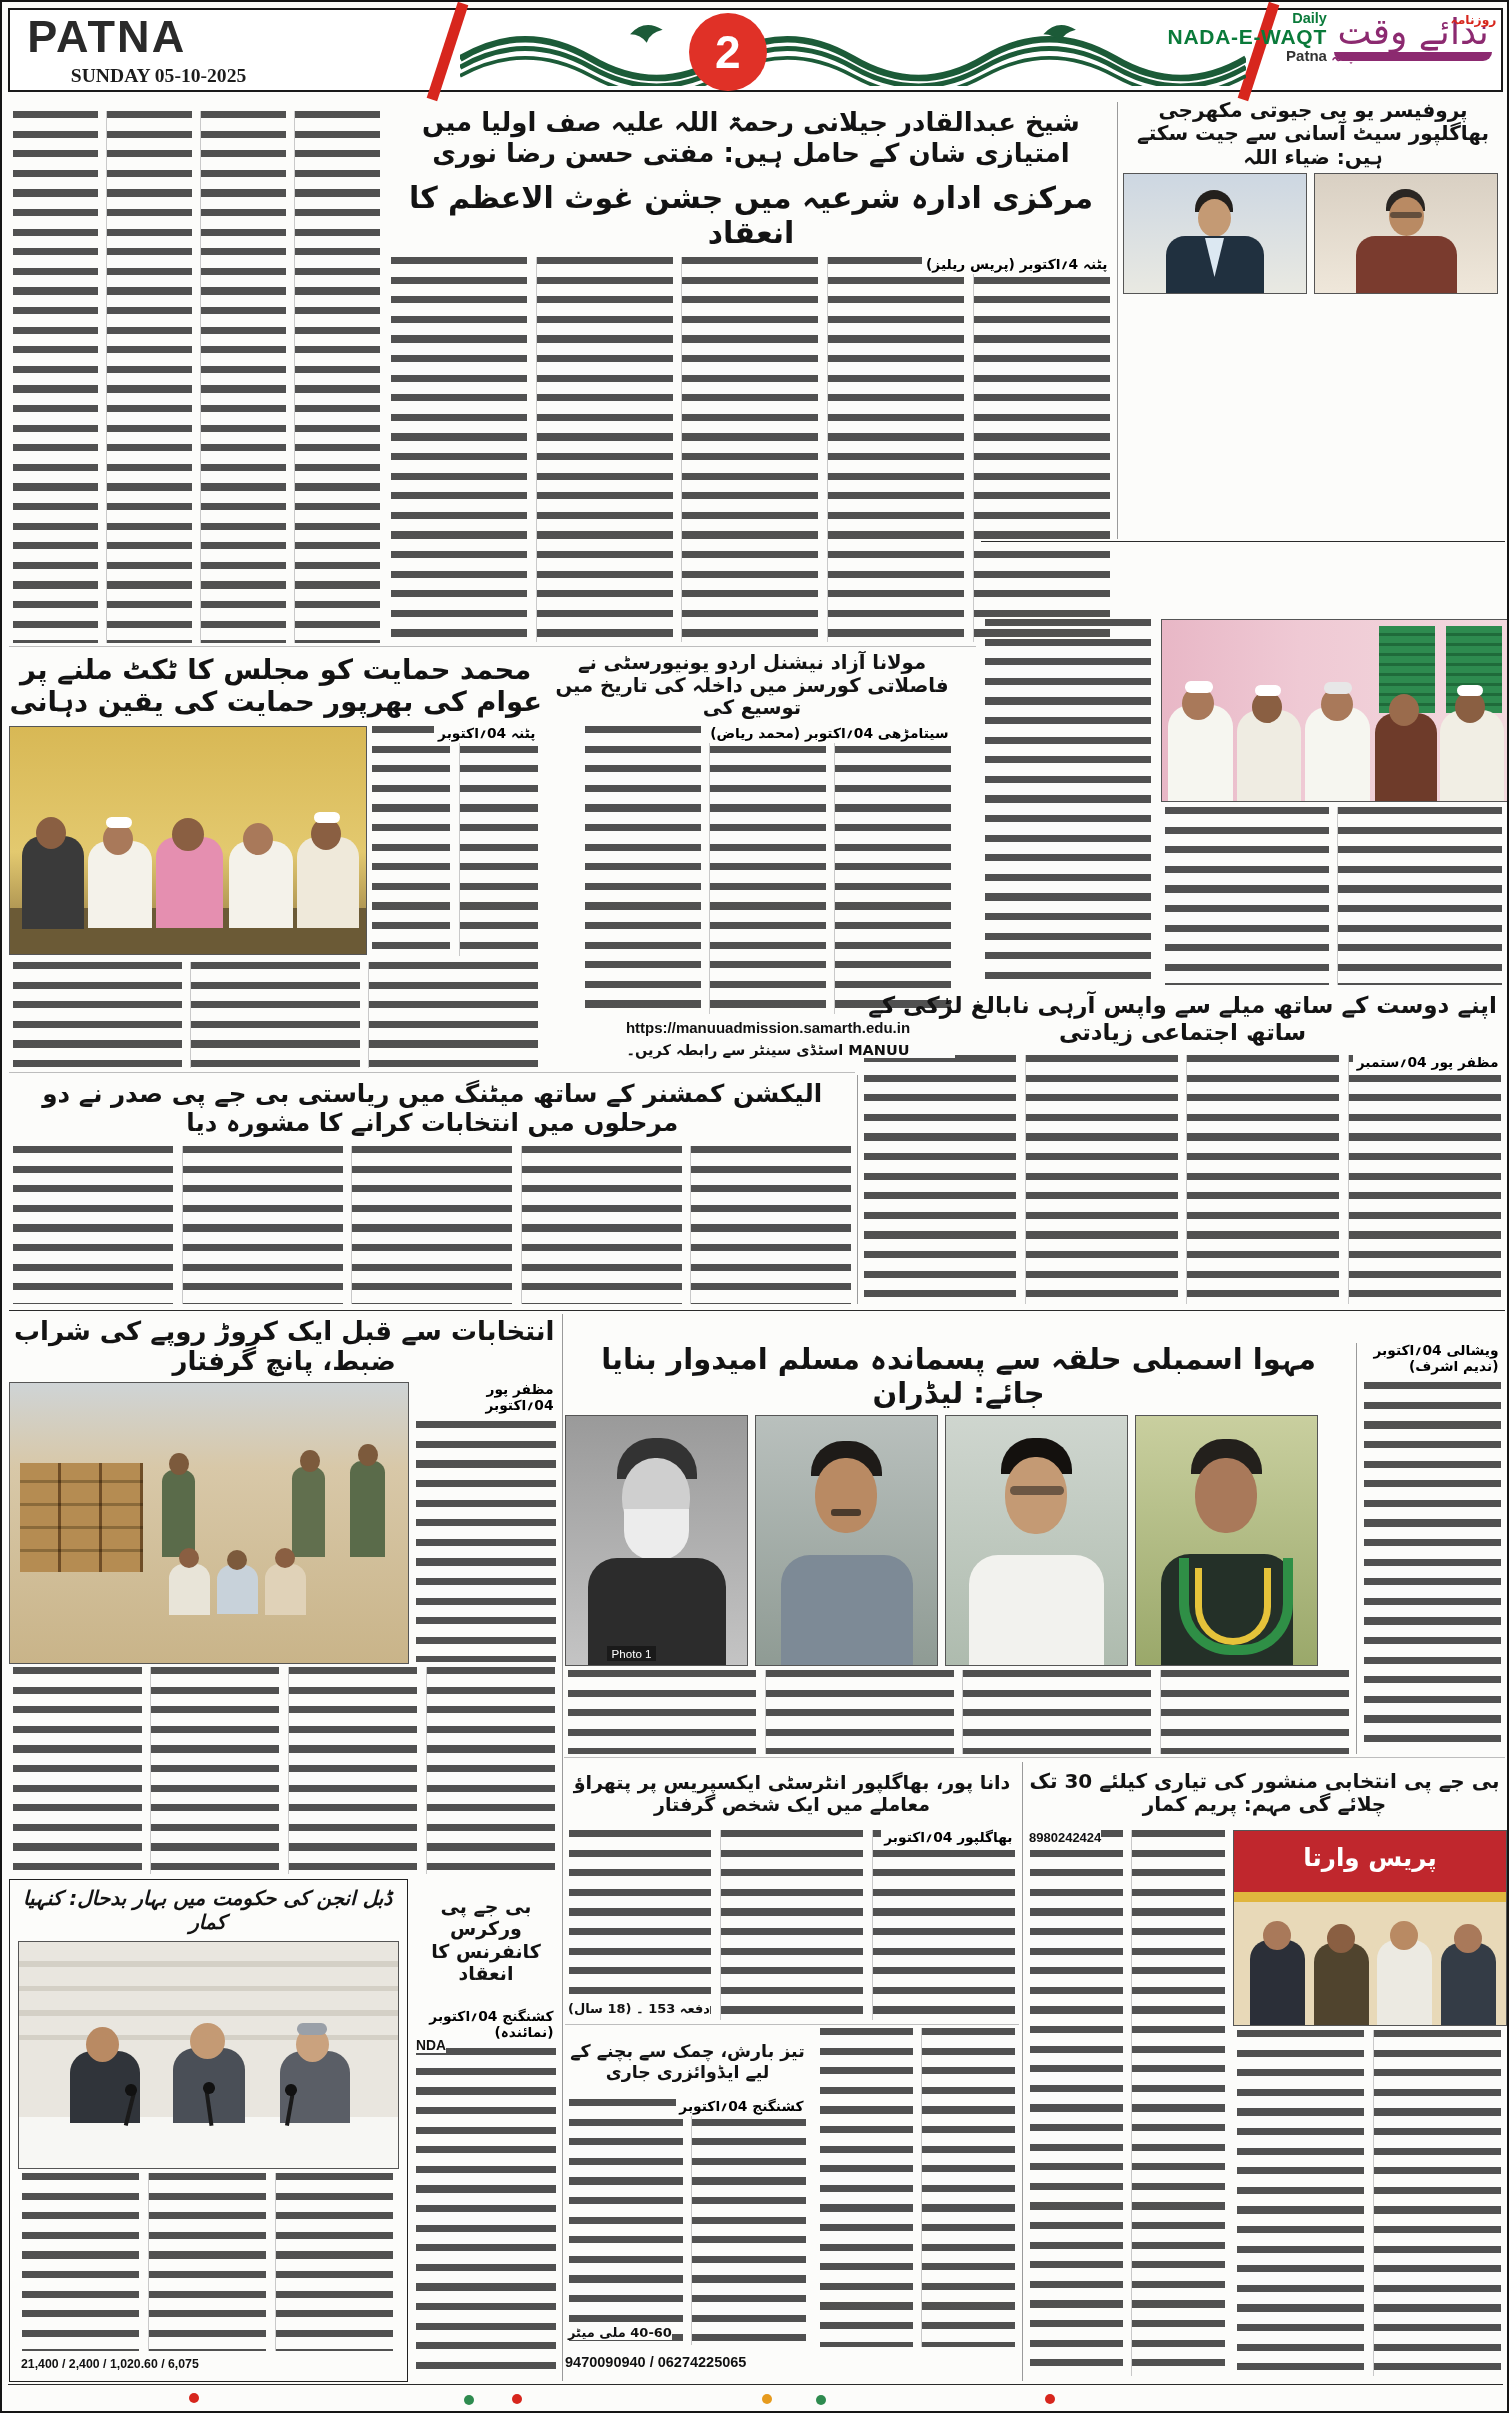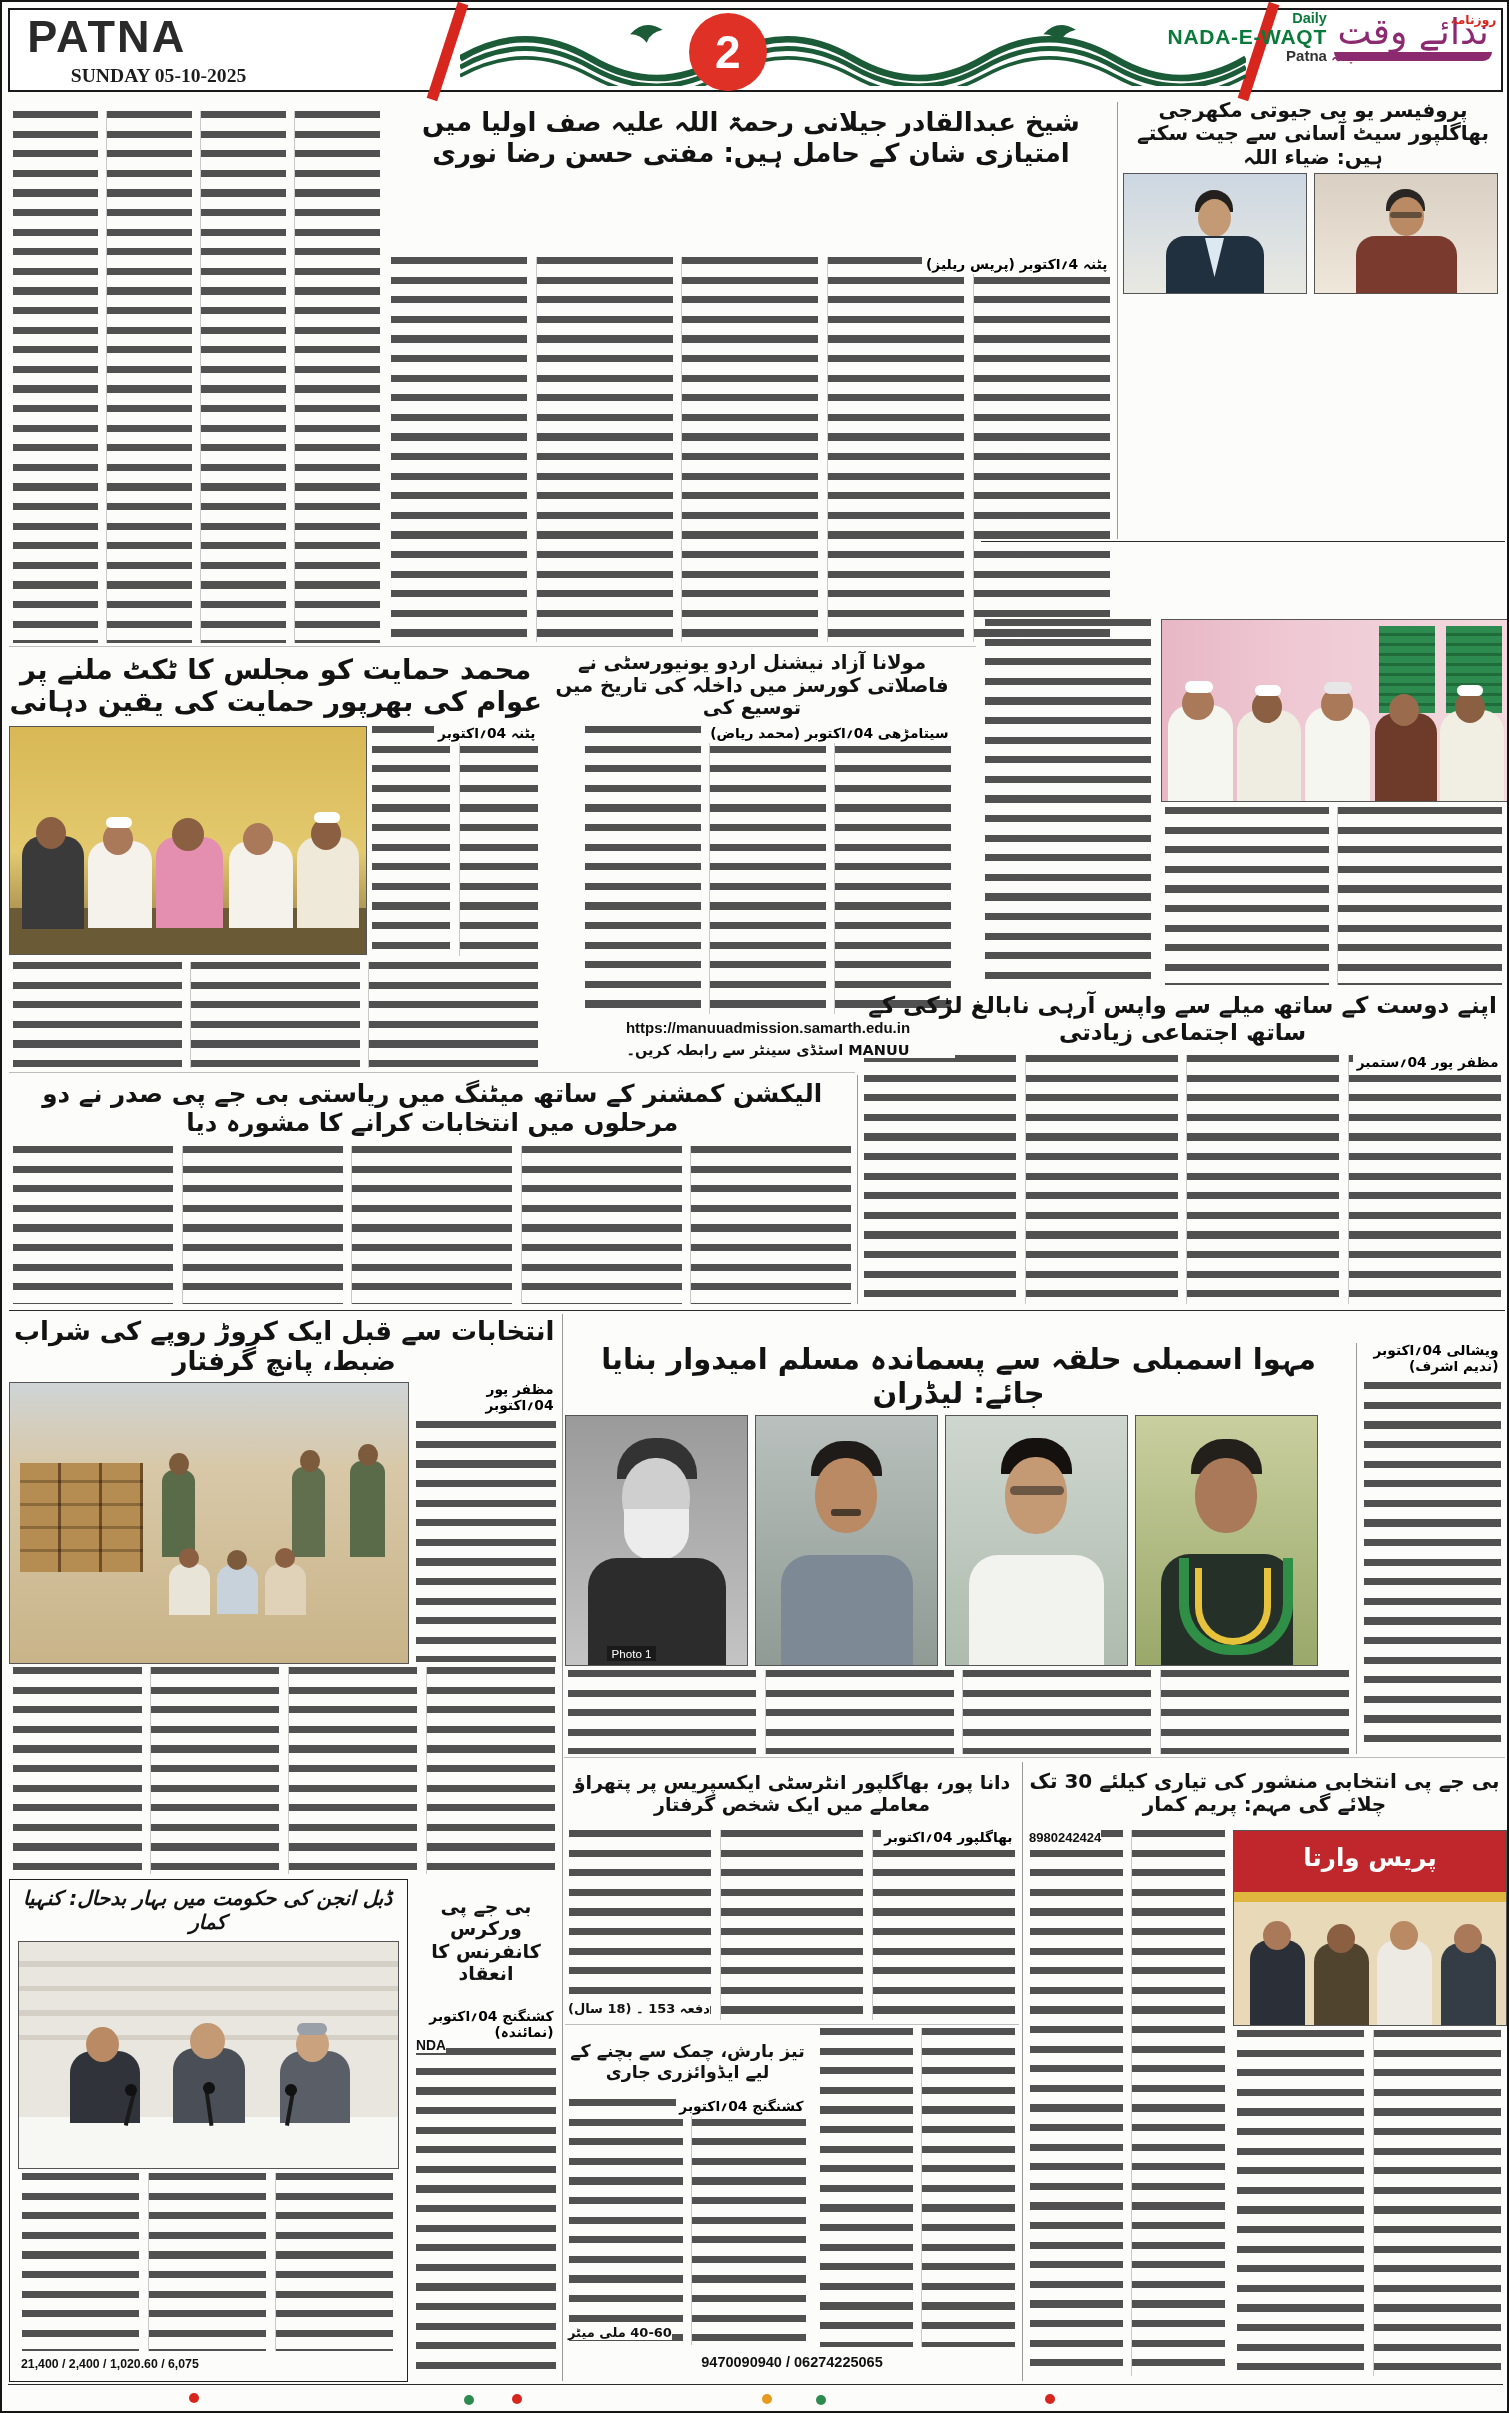--- a/index.html
+++ b/index.html
@@ -78,20 +78,21 @@
   </div>
 
   <div class="simwrap" style="left:7.2px;top:109px;width:375px;height:532px;">
       <div class="sim-col"></div>
       <div class="sim-col"></div>
       <div class="sim-col"></div>
       <div class="sim-col"></div>
     </div>
 
   <div class="hl" style="left:387px;top:98px;width:724px;height:75px;font-size:26px;">شیخ عبدالقادر جیلانی رحمۃ اللہ علیہ صف اولیا میں امتیازی شان کے حامل ہیں: مفتی حسن رضا نوری</div>
+  <div class="hl" style="left:387px;top:180px;width:724px;height:67px;font-size:30px;font-weight:900;">مرکزی ادارہ شرعیہ میں جشن غوث الاعظم کا انعقاد</div>
 
   <div class="simwrap" style="left:385px;top:255px;width:727px;height:385px;">
     <div class="dl">پٹنہ 4؍اکتوبر (پریس ریلیز)</div>
   <div class="sim-col"></div>
       <div class="sim-col"></div>
       <div class="sim-col"></div>
       <div class="sim-col"></div>
       <div class="sim-col"></div>
     </div>
 
@@ -325,21 +326,21 @@
   <div class="simwrap" style="left:814px;top:2026px;width:203px;height:319px;">
       <div class="sim-col"></div>
       <div class="sim-col"></div>
     </div>
   <div class="simwrap" style="left:563px;top:2097px;width:245px;height:246px;">
     <div class="dl">کشنگنج 04؍اکتوبر</div>
   <div class="sim-col"></div>
       <div class="sim-col"></div>
     </div>
   <div class="tline" style="left:566px;top:2323px;direction:rtl;font-size:13px;">40-60 ملی میٹر</div>
-  <div class="tline" style="left:563px;top:2352px;width:454px;text-align:center;font-size:14.5px;font-family:'Liberation Sans',sans-serif;">9470090940 / 06274225065</div>
+  <div class="tline" style="left:563px;top:2352px;width:454px;text-align:left;font-size:14.5px;font-family:'Liberation Sans',sans-serif;">9470090940 / 06274225065</div>
 
   <div class="boxed" style="left:7.2px;top:1877px;width:397px;height:501px;"></div>
   <div class="hl" style="left:11.6px;top:1883px;width:388px;height:51px;font-size:20px;font-style:italic;">ڈبل انجن کی حکومت میں بہار بدحال: کنہیا کمار</div>
   <div class="ph" style="left:16px;top:1939px;width:379px;height:226px;">
     <div style="inset:0;background:#e9e6df;"></div>
     <div style="left:0;top:0;width:379px;height:116px;background:repeating-linear-gradient(180deg,#e9e6df 0 19px,#d4d0c6 19px 24.6px);"></div>
     <div style="left:0;top:175px;width:379px;height:51px;background:#f7f7f4;"></div>
     <div style="left:51px;top:109px;width:70px;height:72px;border-radius:22px 22px 0 0;background:#30343a;"></div>
     <div style="left:67px;top:85px;width:33px;height:35px;border-radius:50%;background:#b98a63;"></div>
     <div style="left:154px;top:106px;width:72px;height:75px;border-radius:22px 22px 0 0;background:#4a4f57;"></div>

